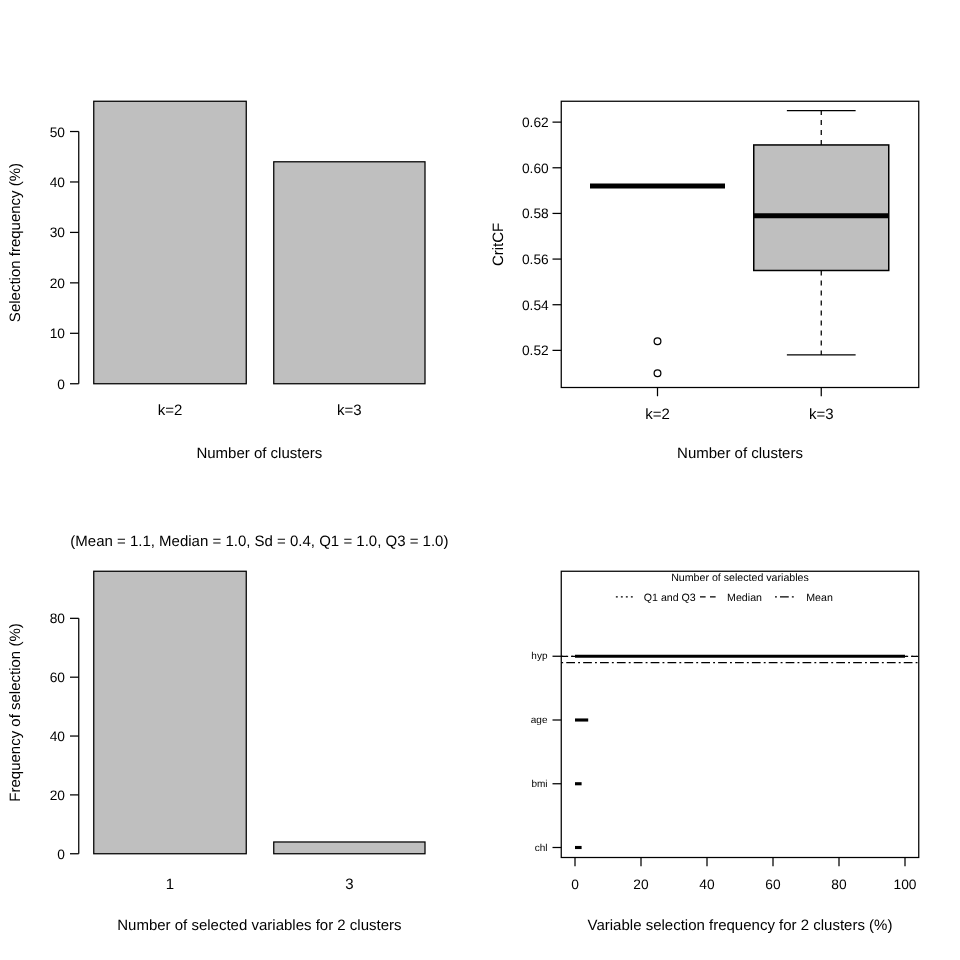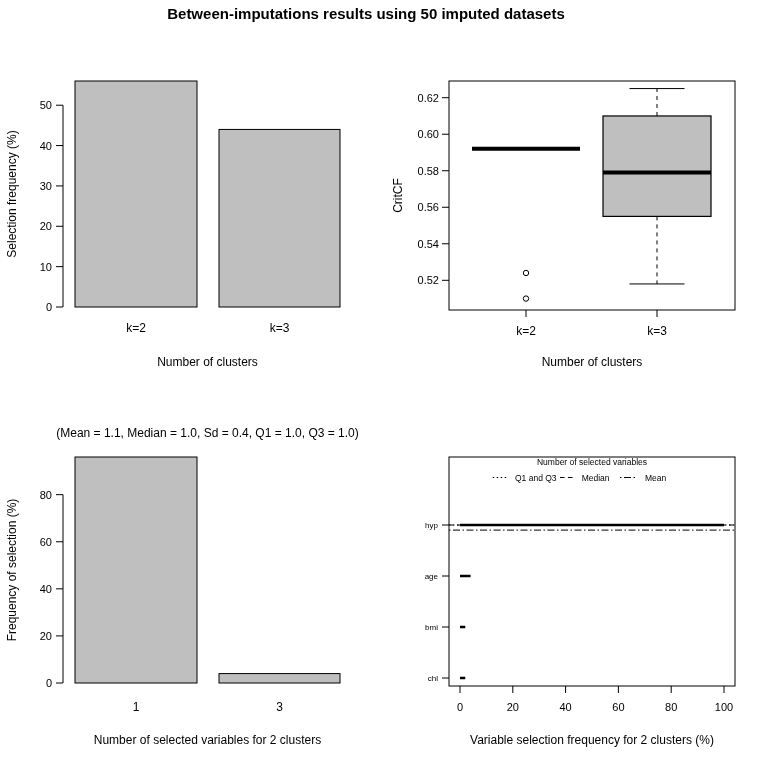--- a/index.html
+++ b/index.html
@@ -7,21 +7,20 @@
   .stage{position:relative;width:768px;height:768px;background:#ffffff;overflow:hidden;}
   .main-title{position:absolute;top:5px;left:0;width:732px;text-align:center;
               font-size:15px;font-weight:bold;color:#000;}
   svg{position:absolute;top:0;left:0;}
   svg text{font-family:"Liberation Sans",sans-serif;fill:#000;}
 </style>
 </head>
 <body>
 
 <div class="stage">
-  <div class="main-title">Between-imputations results using 50 imputed datasets</div>
   <svg id="plots" width="768" height="768" viewBox="0 0 768 768">
       <g>
         <line x1="63" y1="307" x2="63" y2="105.21428571428572" stroke="#000000" stroke-width="1"></line>
         <line x1="56" y1="307" x2="63" y2="307" stroke="#000000" stroke-width="1"></line>
         <text x="52" y="311" font-size="11" text-anchor="end">0</text>
         <line x1="56" y1="266.64285714285717" x2="63" y2="266.64285714285717" stroke="#000000" stroke-width="1"></line>
         <text x="52" y="270.64285714285717" font-size="11" text-anchor="end">10</text>
         <line x1="56" y1="226.28571428571428" x2="63" y2="226.28571428571428" stroke="#000000" stroke-width="1"></line>
         <text x="52" y="230.28571428571428" font-size="11" text-anchor="end">20</text>
         <line x1="56" y1="185.92857142857144" x2="63" y2="185.92857142857144" stroke="#000000" stroke-width="1"></line>

